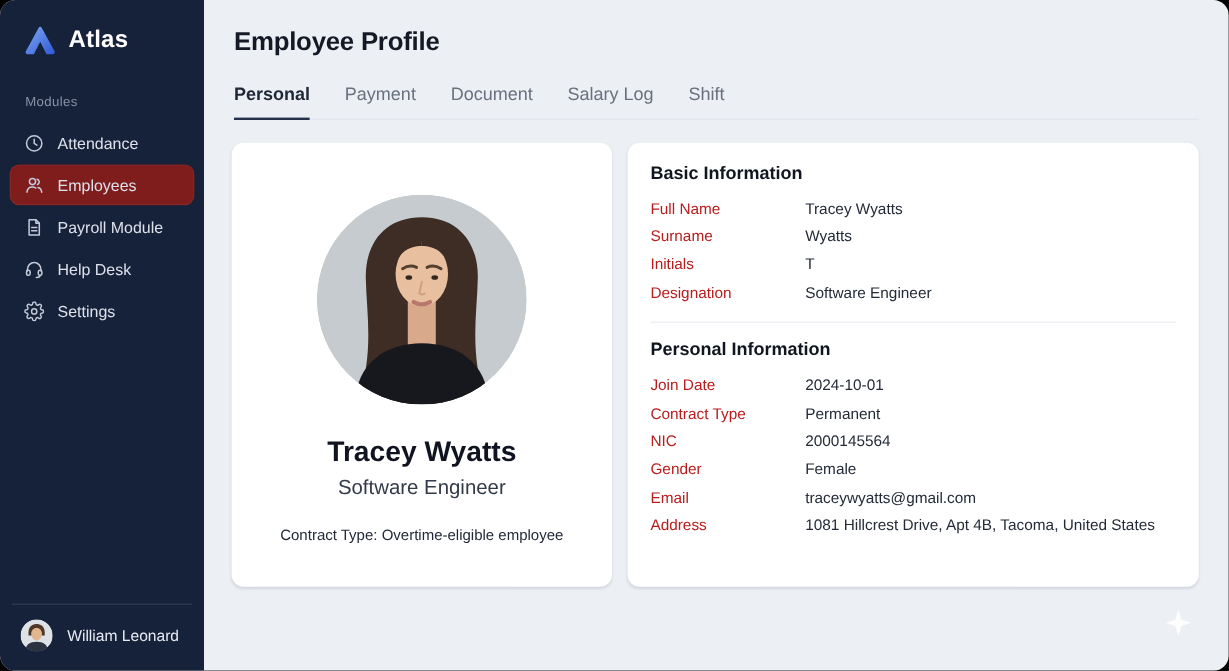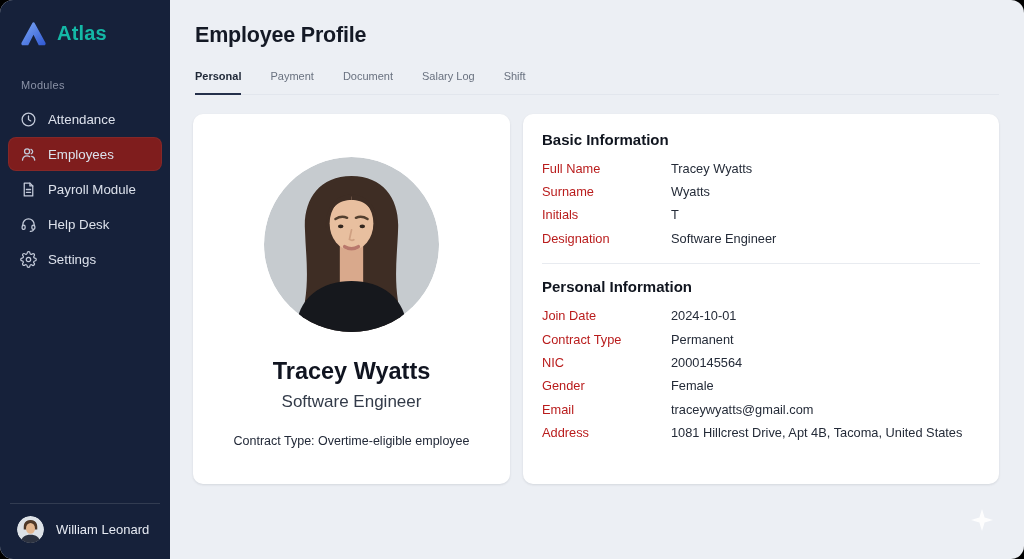--- a/index.html
+++ b/index.html
@@ -20,21 +20,21 @@
     width: 170px; min-width: 170px; height: 100%;
     background: #16213A;
     display: flex; flex-direction: column;
     color: #DCE1EB;
   }
   .logo-row {
     display: flex; align-items: center; gap: 9px;
     padding: 19px 0 0 19px;
   }
   .logo-text {
-    color: #14b8a6; font-size: 20px; font-weight: 700; letter-spacing: 0.2px; text-align: right;
+    color: #ffffff; font-size: 20px; font-weight: 700; letter-spacing: 0.2px; text-align: right;
   }
   .modules-label {
     margin: 31px 0 0 21px;
     font-size: 11px; color: #8A92A6; letter-spacing: 0.3px;
   }
   .nav { margin-top: 11px; display: flex; flex-direction: column; }
   .nav-item {
     display: flex; align-items: center; gap: 11px;
     height: 34px; margin: 0 8px 1px 8px; padding: 0 0 0 12px;
     border-radius: 8px; cursor: pointer;
@@ -64,21 +64,21 @@
   .page-title {
     margin: 23px 0 0 25px;
     font-size: 21.5px; font-weight: 700; color: #141925; letter-spacing: -0.2px;
   }
   .tabs {
     display: flex; gap: 29px;
     margin: 22px 25px 0 25px;
     border-bottom: 1px solid #E2E6ED;
   }
   .tab {
-    padding-bottom: 11px; font-size: 11px; color: #69717F;
+    padding-bottom: 11px; font-size: 15px; color: #69717F;
     cursor: pointer; border-bottom: 2.5px solid transparent; margin-bottom: -1.5px;
   }
   .tab.active { color: #1E2736; font-weight: 700; border-bottom-color: #25304B; }
 
   .cards {
     display: flex; gap: 13px;
     margin: 19px 25px 0 23px;
   }
   .card {
     background: #FFFFFF; border-radius: 10px;

